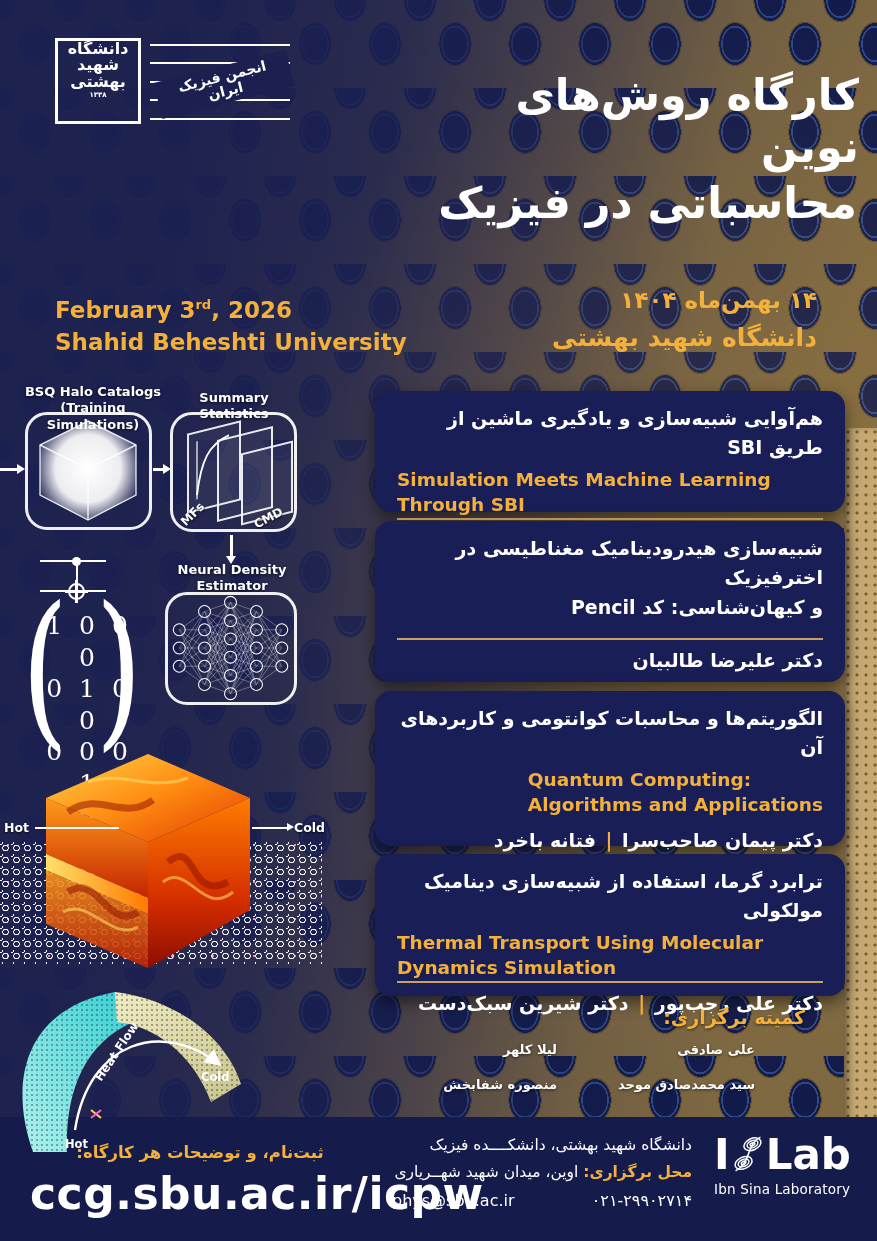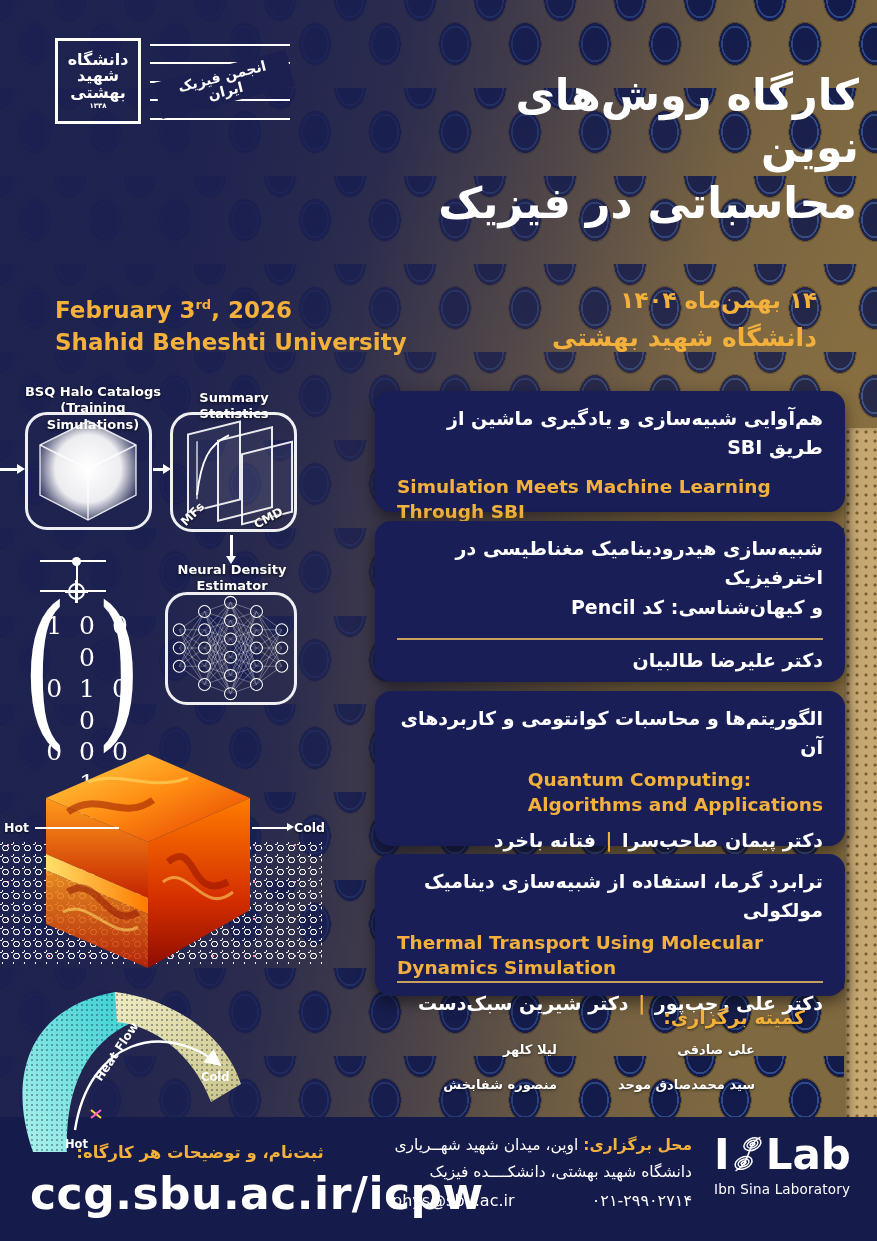--- a/index.html
+++ b/index.html
@@ -22,21 +22,21 @@
       rgba(27,32,80,.55) 55%,rgba(27,32,80,.22) 70%,rgba(27,32,80,.10) 85%);}
   .bg-glow{position:absolute;inset:0;
     background:radial-gradient(circle at 86% 44%,rgba(196,150,66,.18),transparent 52%);}
   .edge-strip{position:absolute;right:0;top:428px;width:33px;height:700px;
     background-color:#c6a873;
     background-image:radial-gradient(circle 1.6px at 4px 4px,#7a5c2e 1.3px,transparent 1.8px);
     background-size:9px 9px;box-shadow:inset 8px 0 10px -5px rgba(0,0,0,.55);}
   
   .sbu-logo{position:absolute;left:55px;top:38px;width:86px;height:86px;
     border:3px solid #fff;box-sizing:border-box;display:flex;flex-direction:column;
-    align-items:center;justify-content:center;text-align:center;line-height:1.02;
+    align-items:center;text-align:center;line-height:1.02;
     font-weight:700;font-size:16px;}
   .sbu-logo .year{font-size:7px;letter-spacing:2px;margin-top:2px;}
   .ips-logo{position:absolute;left:150px;top:44px;width:140px;height:78px;}
   .ips-logo .lines{position:absolute;inset:0;
     background:repeating-linear-gradient(to bottom,#fff 0 1.6px,transparent 1.6px 18.5px);}
   .ips-logo .script{position:absolute;left:6px;top:22px;width:128px;text-align:center;
     transform:rotate(-14deg);font-size:14px;font-weight:700;background:#1b2050;
     padding:3px 4px;line-height:1.1;}
   .title-en{position:absolute;left:55px;top:160px;width:420px;
     font-size:33px;font-weight:600;line-height:1.27;white-space:pre-line;color:#fdfdfe;}
@@ -391,21 +391,21 @@
     <path d="M70,152 C84,62 158,42 214,86" stroke="#fff" stroke-width="2.4" fill="none" marker-end="url(#ah)"></path>
     <g>
       <line x1="86" y1="132" x2="96" y2="140" stroke="#ffd34d" stroke-width="2"></line>
       <line x1="96" y1="132" x2="86" y2="140" stroke="#ff63c1" stroke-width="2"></line>
     </g>
     <text x="96" y="104" fill="#fff" font-size="12" font-weight="bold" transform="rotate(-56 96 104)" id="heatflow-text">Heat Flow</text>
     <text x="60" y="170" fill="#fff" font-size="11.5" font-weight="bold" id="arch-hot-text">Hot</text>
     <text x="196" y="103" fill="#fff" font-size="11.5" font-weight="bold" id="arch-cold-text">Cold</text>
   </svg>
 
-  <div class="card" style="top:391px;height:121px;gap:7px;">
+  <div class="card" style="top:391px;height:121px;">
     <div class="fa-title">هم‌آوایی شبیه‌سازی و یادگیری ماشین از طریق SBI</div>
     <div class="en-title">Simulation Meets Machine Learning Through SBI</div>
     <div class="divider"></div>
     <div class="speakers">دکتر سید محمدصادق موحد <span class="pipe">|</span> دکتر محمدحسین جلالی <span class="pipe">|</span> محمد الاخرس</div>
   </div>
   <div class="card" style="top:521px;height:161px;">
     <div class="fa-title">شبیه‌سازی هیدرودینامیک مغناطیسی در اخترفیزیک
 و کیهان‌شناسی: کد Pencil</div>
     <div class="divider"></div>
     <div class="speakers">دکتر علیرضا طالبیان</div>
@@ -428,22 +428,22 @@
   <div class="committee-heading">کمیته برگزاری:</div>
   <div class="cname" style="right:122px;top:1042px;">علی صادقی</div>
   <div class="cname" style="right:122px;top:1077px;">سید محمدصادق موحد</div>
   <div class="cname" style="right:320px;top:1042px;">لیلا کلهر</div>
   <div class="cname" style="right:320px;top:1077px;">منصوره شفابخش</div>
 
   <div class="footer-band"></div>
   <div class="reg-label">ثبت‌نام، و توضیحات هر کارگاه:</div>
   <div class="reg-url">ccg.sbu.ac.ir/icpw</div>
   <div class="venue-block">
+    <div>دانشگاه شهید بهشتی، دانشکــــده فیزیک</div>
     <div><span class="lbl">محل برگزاری:</span> <span>اوین، میدان شهید شهــریاری</span></div>
-    <div>دانشگاه شهید بهشتی، دانشکــــده فیزیک</div>
     <div class="contact-row">
       <span dir="ltr">۰۲۱-۲۹۹۰۲۷۱۴</span>
       <span dir="ltr">phys@sbu.ac.ir</span>
     </div>
   </div>
   <div class="islab">
     <div class="word">
       <span>I</span>
       <svg width="32" height="44" viewBox="0 0 36 48">
         <g stroke="#fff" fill="none" stroke-width="1.7">

